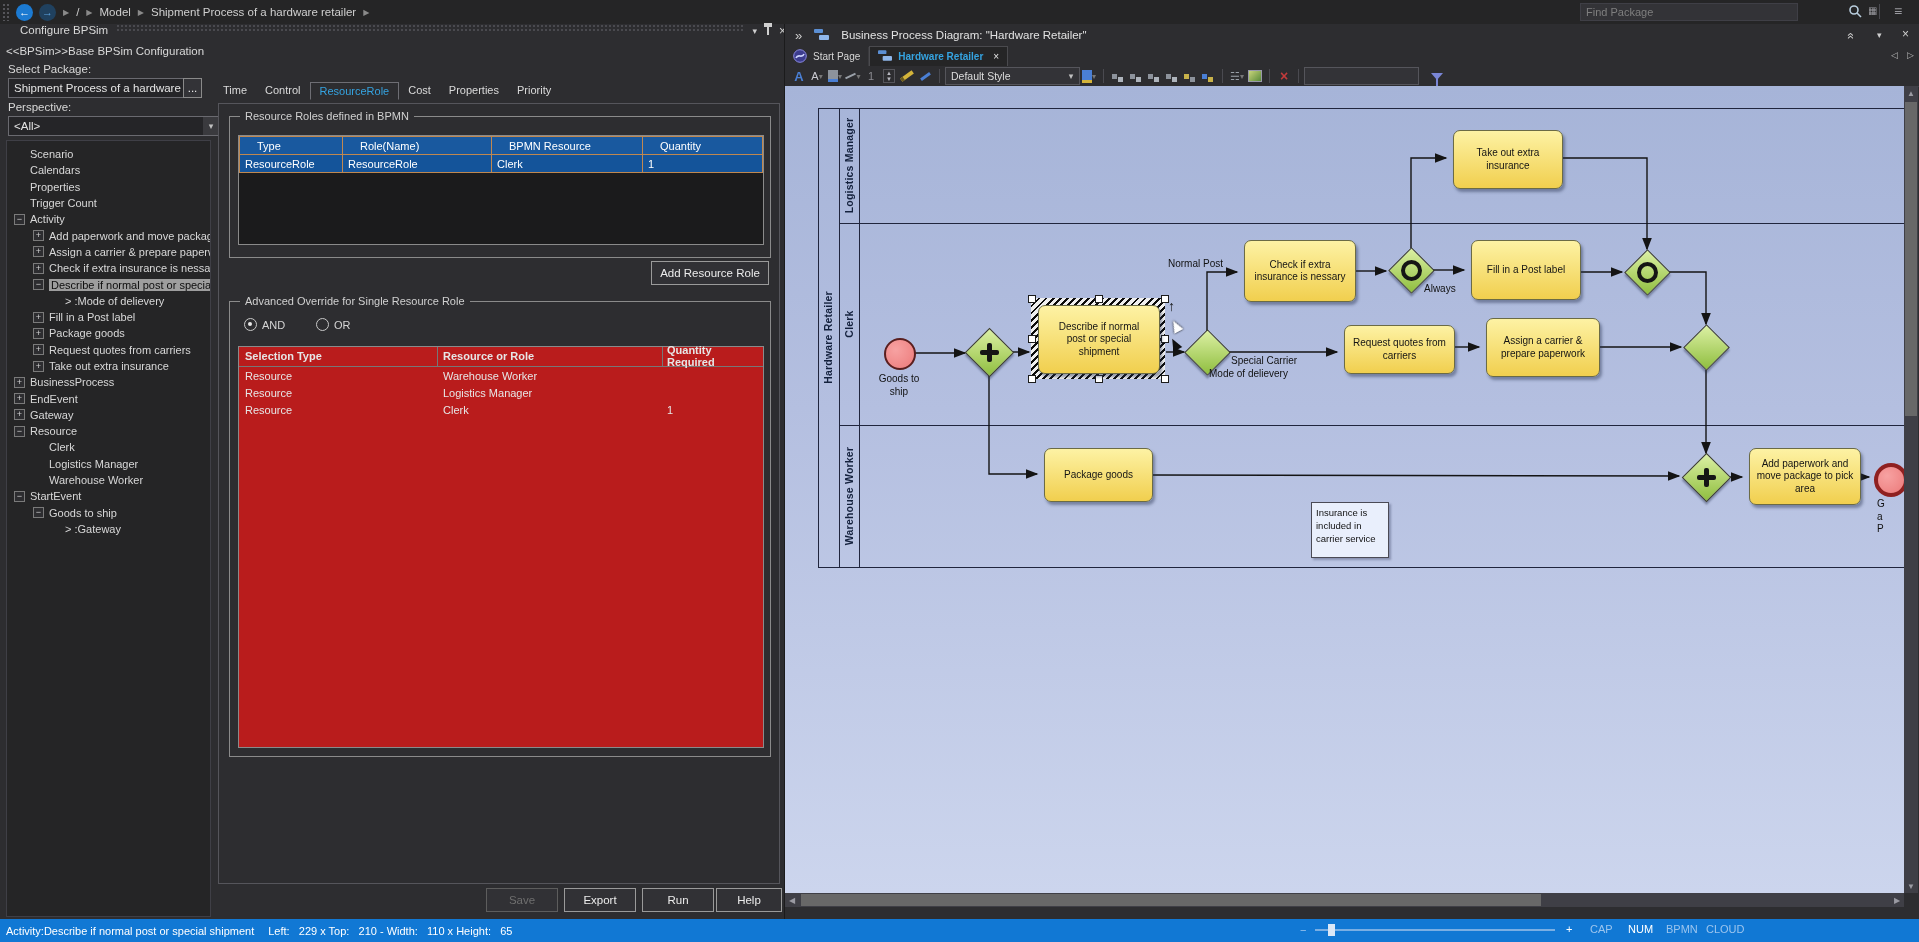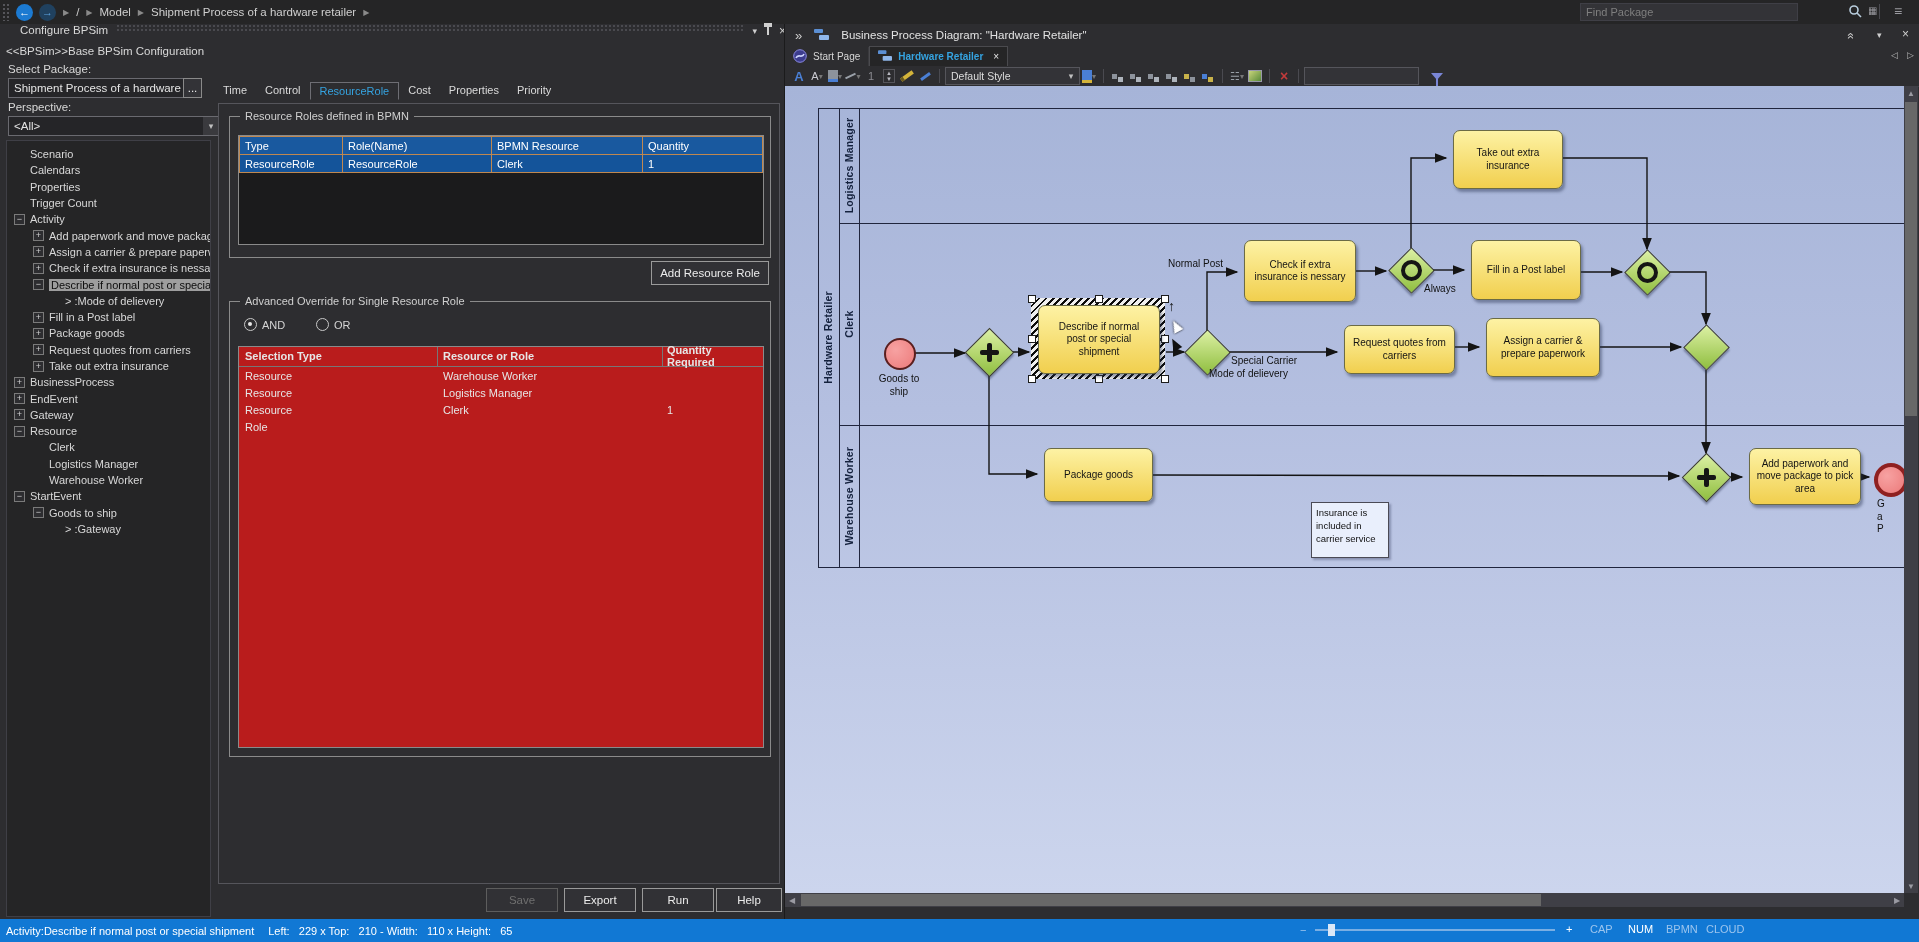--- a/index.html
+++ b/index.html
@@ -40,21 +40,21 @@
   .tlabel.sel{background:#9e9e9e;color:#0d0d0d;padding:0 2px}
   
   .cfgtabs{left:214px;top:58px;height:18px;display:flex;align-items:flex-start}
   .cfgtab{padding:2px 9px;color:#dadada;font-size:11px}
   .cfgtab.active{color:#35a3e0;border:1px solid #6e6e74;border-bottom:1px solid #2d2d30;background:#2d2d30;margin-bottom:-1px;position:relative;z-index:2}
   .cfgcontent{left:218px;top:79px;width:560px;height:779px;border:1px solid #55555b;background:#2d2d30}
   .group{position:absolute;border:1px solid #8a8a8a}
   .gtitle{position:absolute;top:-7px;left:10px;background:#2d2d30;padding:0 5px;color:#d0d0d0;font-size:11px;white-space:nowrap}
   .rtable{position:absolute;border:1px solid #8a8a8a;background:#1b1b1c}
   .hrow,.drow{display:flex}
-  .hcell{background:#19599f;border:1px solid #c08850;color:#fff;font-size:11px;padding:1px 5px;box-sizing:border-box;height:19px;display:flex;align-items:center}
+  .hcell{background:#19599f;border:1px solid #c08850;color:#fff;font-size:11px;padding:1px 17px;box-sizing:border-box;height:19px;display:flex;align-items:center}
   .dcell{background:#14549a;border:1px solid #c08850;color:#fff;font-size:11px;padding:1px 5px;box-sizing:border-box;height:19px;display:flex;align-items:center}
   .ocell{color:#e6e6e6;font-size:11px;padding:1px 6px;box-sizing:border-box;height:17px;display:flex;align-items:center}
   .ohead{border-bottom:1px solid #777;}
   .osep{position:absolute;top:0;width:1px;height:19px;background:#777}
   .radio{width:11px;height:11px;border:1px solid #c8c8c8;border-radius:50%;display:inline-block;position:relative;margin-right:5px;flex:none}
   .radio.on::after{content:"";position:absolute;left:2.5px;top:2.5px;width:4px;height:4px;border-radius:50%;background:#e8e8e8}
   .pushbtn{position:absolute;height:22px;background:#313135;border:1px solid #9a9a9a;color:#ececec;display:flex;align-items:center;justify-content:center;font-size:11.5px}
   .pushbtn.disabled{color:#6f6f6f;border-color:#5d5d5d}
   
   .right-panel{left:784px;top:24px;width:1135px;height:895px;background:#2d2d30;border-left:1px solid #1b1b1c}
@@ -297,25 +297,20 @@
         <div class="drow">
           <div class="ocell" style="width:198px">Resource</div>
           <div class="ocell" style="width:224px">Logistics Manager</div>
           <div class="ocell" style="width:100px"></div>
         </div>
         <div class="drow">
           <div class="ocell" style="width:198px">Resource</div>
           <div class="ocell" style="width:224px">Clerk</div>
           <div class="ocell" style="width:100px">1</div>
         </div>
-        <div class="drow">
-          <div class="ocell" style="width:198px">Role</div>
-          <div class="ocell" style="width:224px"></div>
-          <div class="ocell" style="width:100px"></div>
-        </div>
       </div>
     </div>
 
   </div>
 
   <div class="pushbtn disabled" style="left:486px;top:864px;width:70px">Save</div>
   <div class="pushbtn" style="left:564px;top:864px;width:70px">Export</div>
   <div class="pushbtn" style="left:642px;top:864px;width:70px">Run</div>
   <div class="pushbtn" style="left:716px;top:864px;width:64px">Help</div>
 </div>

